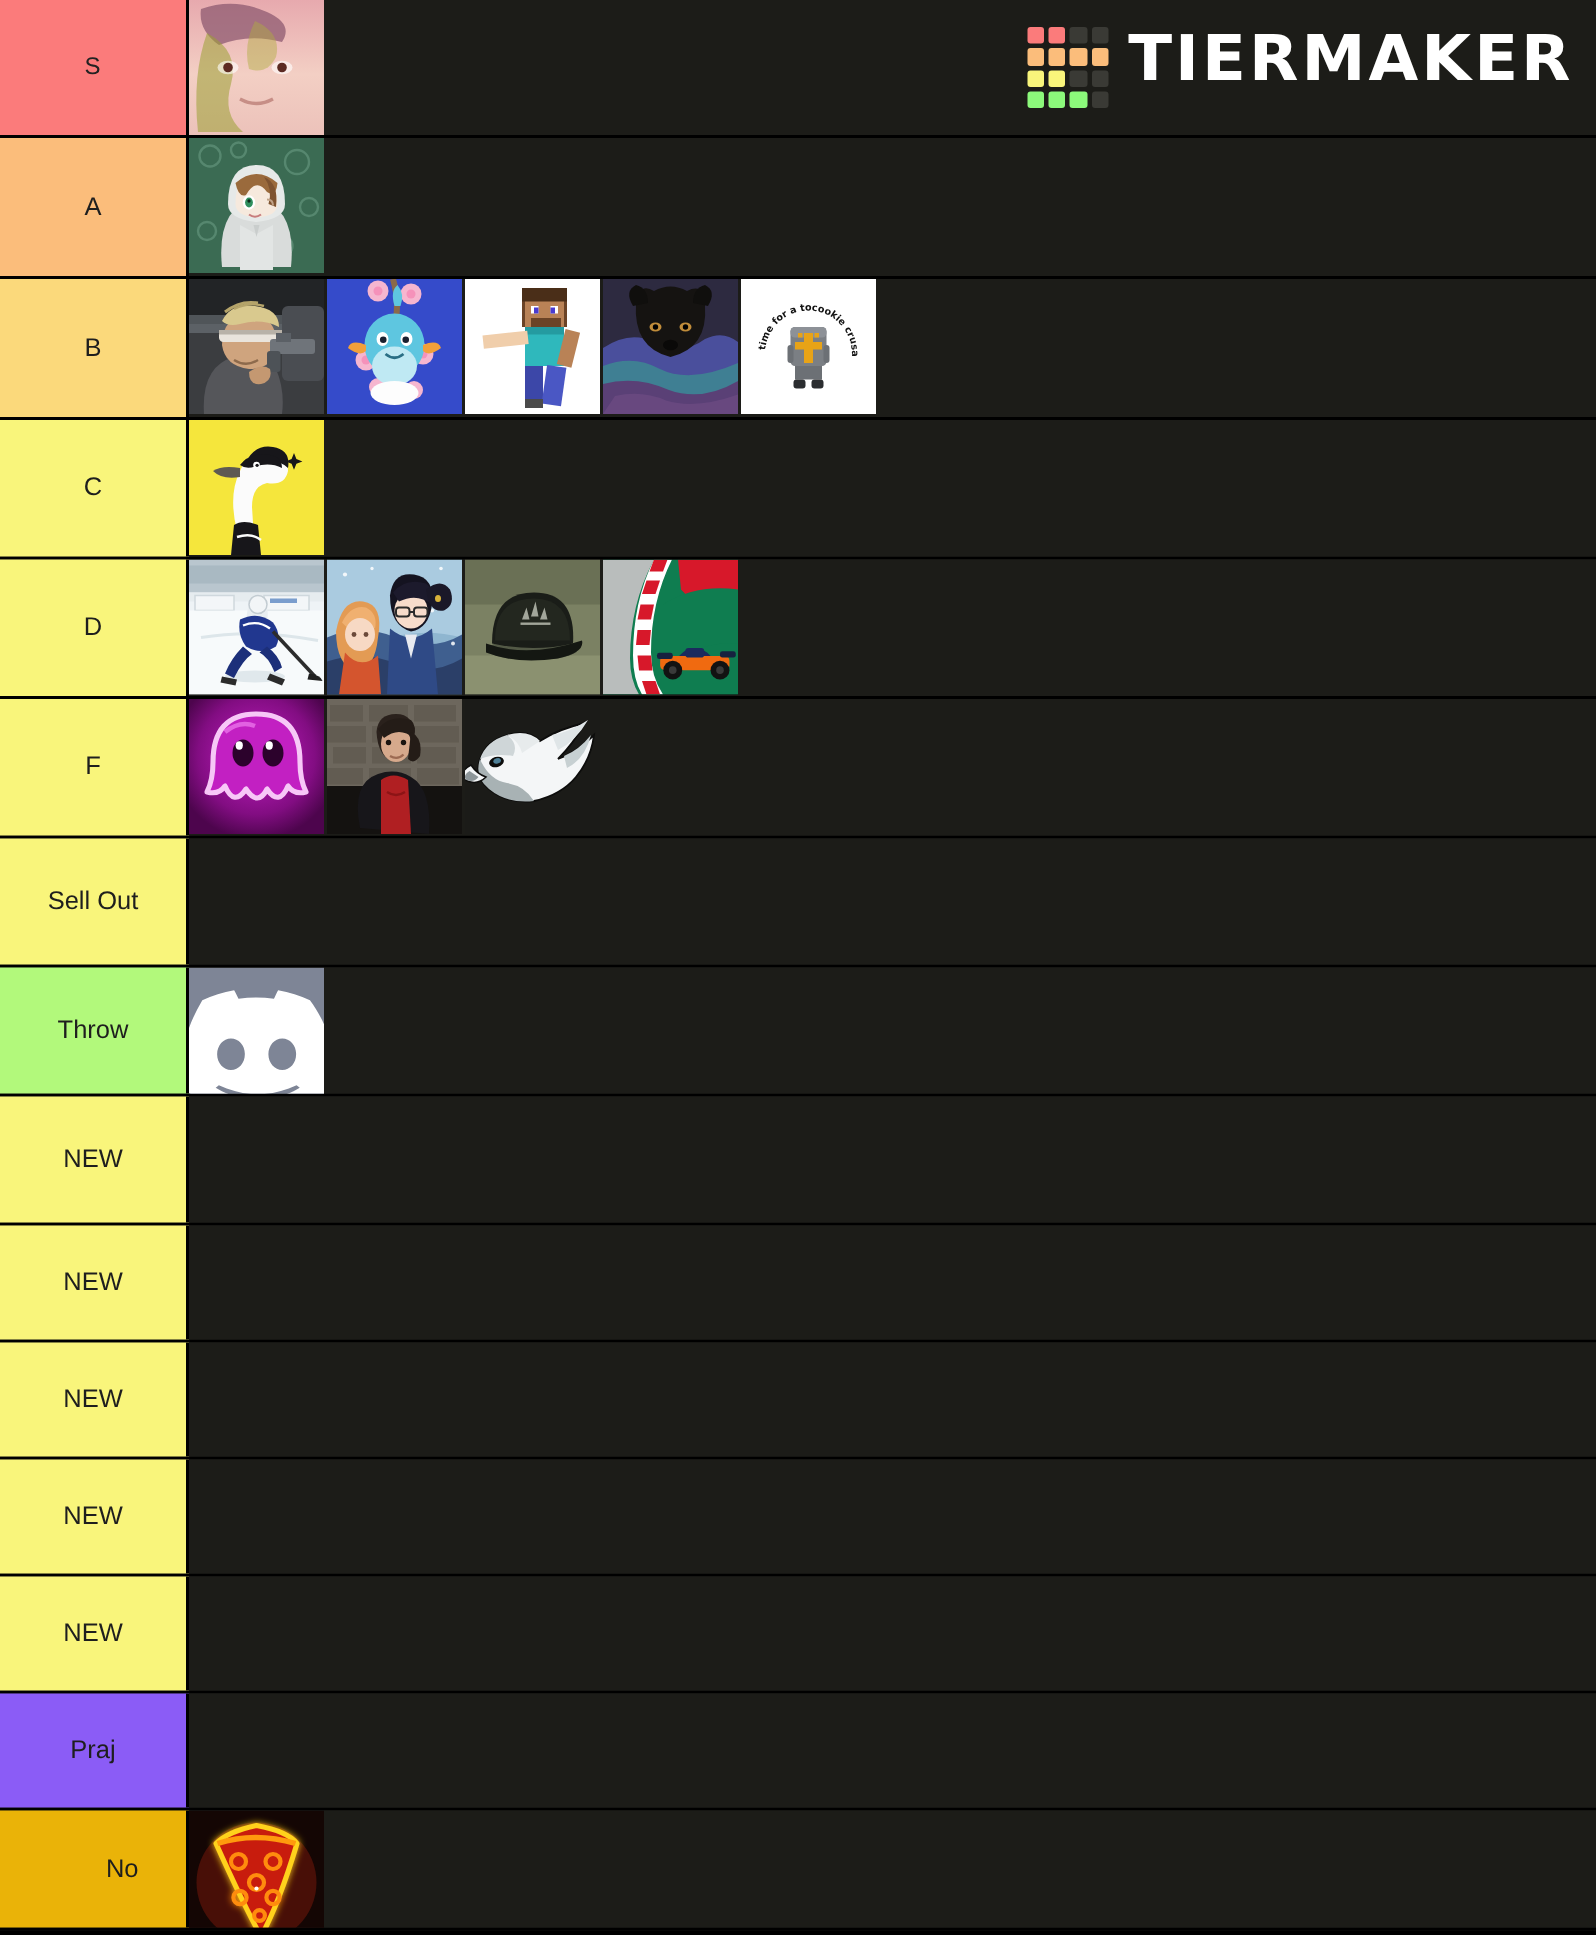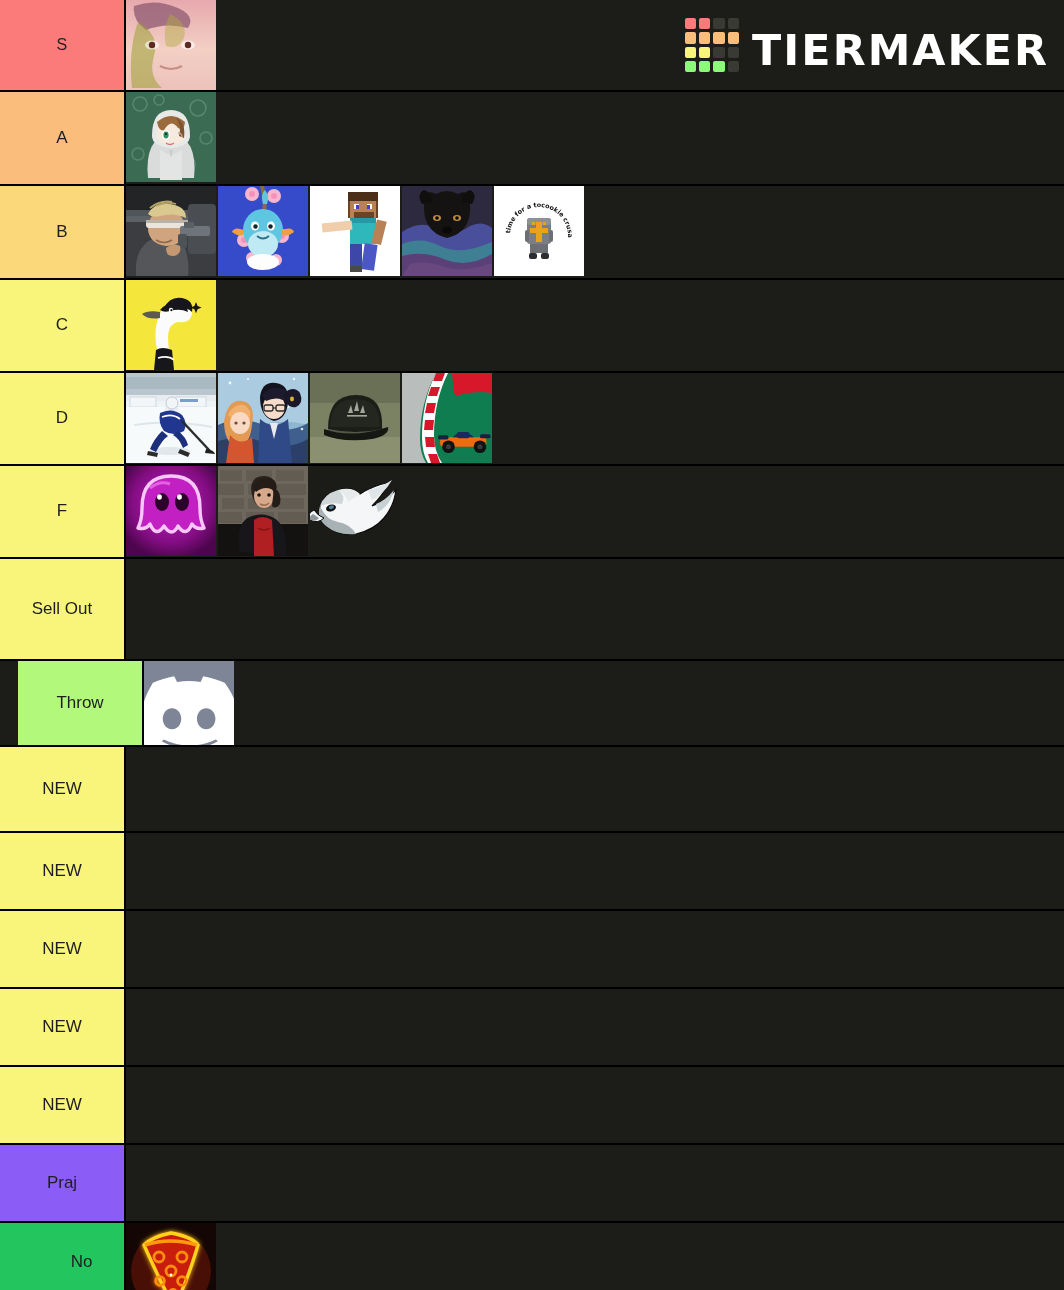--- a/index.html
+++ b/index.html
@@ -39,21 +39,21 @@
   }
   .header-first-tile {
     position:absolute; left:126px; top:0;
     width:90px; height:90px;
     overflow:hidden;
   }
   .brand {
     position:absolute;
     right:18px; top:50%;
     transform:translateY(-50%);
-    display:flex; align-items:flex-end; gap:16px;
+    display:flex; align-items:flex-start; gap:16px;
   }
   .brand-grid {
     width:54px; height:54px;
     display:grid;
     grid-template-columns:repeat(4,1fr);
     grid-template-rows:repeat(4,1fr);
     gap:3px;
   }
   .brand-grid i { display:block; border-radius:2px; }
   .brand-text {
@@ -609,27 +609,27 @@
       <ellipse cx="19" cy="28" rx="5" ry="3.4" fill="#0d0d0c" transform="rotate(-16 19 28)"></ellipse>
       <ellipse cx="19.6" cy="27.4" rx="2.6" ry="1.8" fill="#4e7f96" transform="rotate(-16 19 28)"></ellipse>
       <path d="M56 10 Q68 8 80 0 Q72 14 60 20Z" fill="#dfe5e7"></path>
       <path d="M64 24 Q74 20 82 10 Q78 26 66 32Z" fill="#c7d0d2"></path>
     </g>
   </svg>
             </div>
           </div>
         </div>
       </div>
-      <div class="tier-row" style="height: 102px;">
+      <div class="tier-row" style="height: 86px;">
         <div class="tier-label" style="background: rgb(249, 245, 123);">
           <span>Sell Out</span>
         </div>
         <div class="tier-items"></div>
       </div>
-      <div class="tier-row" style="height: 86px; padding-left: 18px;">
+      <div class="tier-row" style="height: 86px;">
         <div class="tier-label" style="background: rgb(178, 249, 123);">
           <span>Throw</span>
         </div>
         <div class="tier-items">
           <div class="tile" title="Discord logo on grey background">
             <div class="art art-discord">
               <svg viewBox="0 0 90 90" class="art">
     <rect width="90" height="90" fill="#7e8596"></rect>
     <g transform="translate(45,46) scale(1.62) translate(-32,-24)">
       <path d="M54.0 9.1c-4.1-1.9-8.5-3.3-13.1-4.1-.6 1-1.2 2.4-1.7 3.5-4.9-.7-9.8-.7-14.6 0-.5-1.1-1.2-2.5-1.8-3.5-4.6.8-9 2.2-13.1 4.1C2.3 21.4.1 33.3 1.2 45.1c5.5 4.1 10.8 6.6 16 8.2 1.3-1.8 2.4-3.7 3.4-5.6-1.9-.7-3.7-1.6-5.4-2.6.5-.3.9-.7 1.3-1 10.4 4.9 21.7 4.9 32 0 .4.4.9.7 1.3 1-1.7 1-3.5 1.9-5.4 2.6 1 2 2.2 3.8 3.4 5.6 5.2-1.6 10.6-4.1 16-8.2 1.4-13.7-2.1-25.5-9.8-36zM21.5 37.8c-3.1 0-5.7-2.9-5.7-6.5s2.5-6.5 5.7-6.5 5.8 2.9 5.7 6.5c0 3.6-2.5 6.5-5.7 6.5zm21.1 0c-3.1 0-5.7-2.9-5.7-6.5s2.5-6.5 5.7-6.5 5.8 2.9 5.7 6.5c0 3.6-2.5 6.5-5.7 6.5z" fill="#ffffff"></path>
@@ -669,21 +669,21 @@
         </div>
         <div class="tier-items"></div>
       </div>
       <div class="tier-row" style="height: 78px;">
         <div class="tier-label" style="background: #8b5cf6;">
           <span>Praj</span>
         </div>
         <div class="tier-items"></div>
       </div>
       <div class="tier-row" style="height: 80px;">
-        <div class="tier-label" style="background: #22c55e; padding-left: 41px;">
+        <div class="tier-label" style="background: #eab308; padding-left: 41px;">
           <span>No</span>
         </div>
         <div class="tier-items">
           <div class="tile" title="Neon pizza slice sign">
             <div class="art art-pizza">
               <svg viewBox="0 0 90 90" class="art">
     <defs>
       <filter id="glow" x="-60%" y="-60%" width="220%" height="220%">
         <feGaussianBlur stdDeviation="2.6" result="b"></feGaussianBlur>
         <feMerge>

